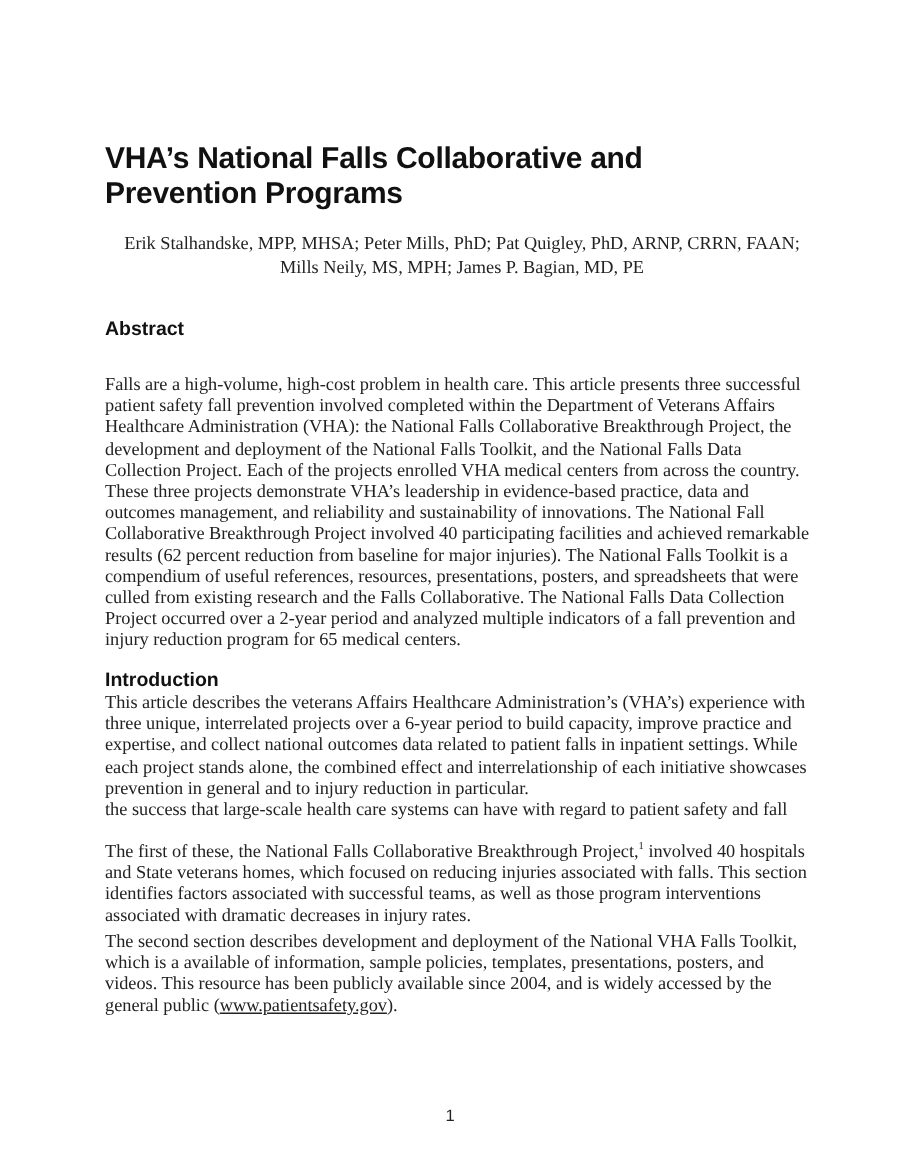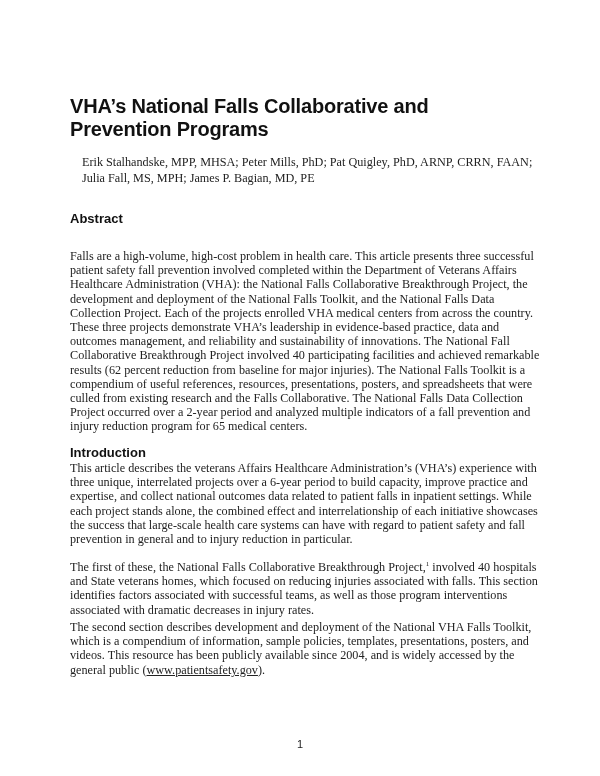--- a/index.html
+++ b/index.html
@@ -5,22 +5,22 @@
   html, body { margin: 0; padding: 0; background: #ffffff; }
   body { width: 600px; height: 776px; position: relative; overflow: hidden; color: #1a1a1a; }
   .page { position: absolute; left: 0; top: 0; width: 600px; height: 584px; background: #fff; }
   .title {
     position: absolute; left: 70px; top: 82px; width: 470px;
     font-family: "Liberation Sans", sans-serif; font-weight: bold;
     font-size: 20px; line-height: 23px; color: #111; letter-spacing: -0.2px;
   }
   .title .line { display: block; white-space: nowrap; }
   .authors {
-    position: absolute; left: 82px; top: 154px; width: 480px;
-    font-family: "Liberation Serif", serif; font-size: 12.2px; line-height: 16px; color: #222;
+    position: absolute; left: 68px; top: 154px; width: 480px;
+    font-family: "Liberation Serif", serif; font-size: 12.2px; line-height: 16px; color: #222; text-align: center;
   }
   .authors .line { display: block; white-space: nowrap; }
   .heading {
     position: absolute; left: 70px;
     font-family: "Liberation Sans", sans-serif; font-weight: bold;
     font-size: 13px; line-height: 20px; color: #111;
   }
   .h-abstract { top: 198px; }
   .h-intro { top: 432px; }
   .para {
@@ -44,21 +44,21 @@
 
 <div class="page">
 
   <h1 class="title">
     <span class="line">VHA’s National Falls Collaborative and</span>
     <span class="line">Prevention Programs</span>
   </h1>
 
   <div class="authors">
     <span class="line">Erik Stalhandske, MPP, MHSA; Peter Mills, PhD; Pat Quigley, PhD, ARNP, CRRN, FAAN;</span>
-    <span class="line">Julia Fall, MS, MPH; James P. Bagian, MD, PE</span>
+    <span class="line">Mills Neily, MS, MPH; James P. Bagian, MD, PE</span>
   </div>
 
   <h2 class="heading h-abstract">Abstract</h2>
 
   <div class="para p-abstract">
     <span class="line">Falls are a high-volume, high-cost problem in health care. This article presents three successful</span>
     <span class="line">patient safety fall prevention involved completed within the Department of Veterans Affairs</span>
     <span class="line">Healthcare Administration (VHA): the National Falls Collaborative Breakthrough Project, the</span>
     <span class="line">development and deployment of the National Falls Toolkit, and the National Falls Data</span>
     <span class="line">Collection Project. Each of the projects enrolled VHA medical centers from across the country.</span>
@@ -72,32 +72,32 @@
     <span class="line">injury reduction program for 65 medical centers.</span>
   </div>
 
   <h2 class="heading h-intro">Introduction</h2>
 
   <div class="para p-intro1">
     <span class="line">This article describes the veterans Affairs Healthcare Administration’s (VHA’s) experience with</span>
     <span class="line">three unique, interrelated projects over a 6-year period to build capacity, improve practice and</span>
     <span class="line">expertise, and collect national outcomes data related to patient falls in inpatient settings. While</span>
     <span class="line">each project stands alone, the combined effect and interrelationship of each initiative showcases</span>
+    <span class="line">prevention in general and to injury reduction in particular.</span>
     <span class="line">the success that large-scale health care systems can have with regard to patient safety and fall</span>
-    <span class="line">prevention in general and to injury reduction in particular.</span>
   </div>
 
   <div class="para p-intro2">
     <span class="line"><span>The first of these, the National Falls Collaborative Breakthrough Project,</span><sup>1</sup><span> involved 40 hospitals</span></span>
     <span class="line">and State veterans homes, which focused on reducing injuries associated with falls. This section</span>
     <span class="line">identifies factors associated with successful teams, as well as those program interventions</span>
     <span class="line">associated with dramatic decreases in injury rates.</span>
   </div>
 
   <div class="para p-intro3">
     <span class="line">The second section describes development and deployment of the National VHA Falls Toolkit,</span>
-    <span class="line">which is a compendium of information, sample policies, templates, presentations, posters, and</span>
+    <span class="line">which is a available of information, sample policies, templates, presentations, posters, and</span>
     <span class="line">videos. This resource has been publicly available since 2004, and is widely accessed by the</span>
     <span class="line"><span>general public (</span><span class="link">www.patientsafety.gov</span><span>).</span></span>
   </div>
 
   <div class="page-number">1</div>
 </div>
 
 </body></html>

